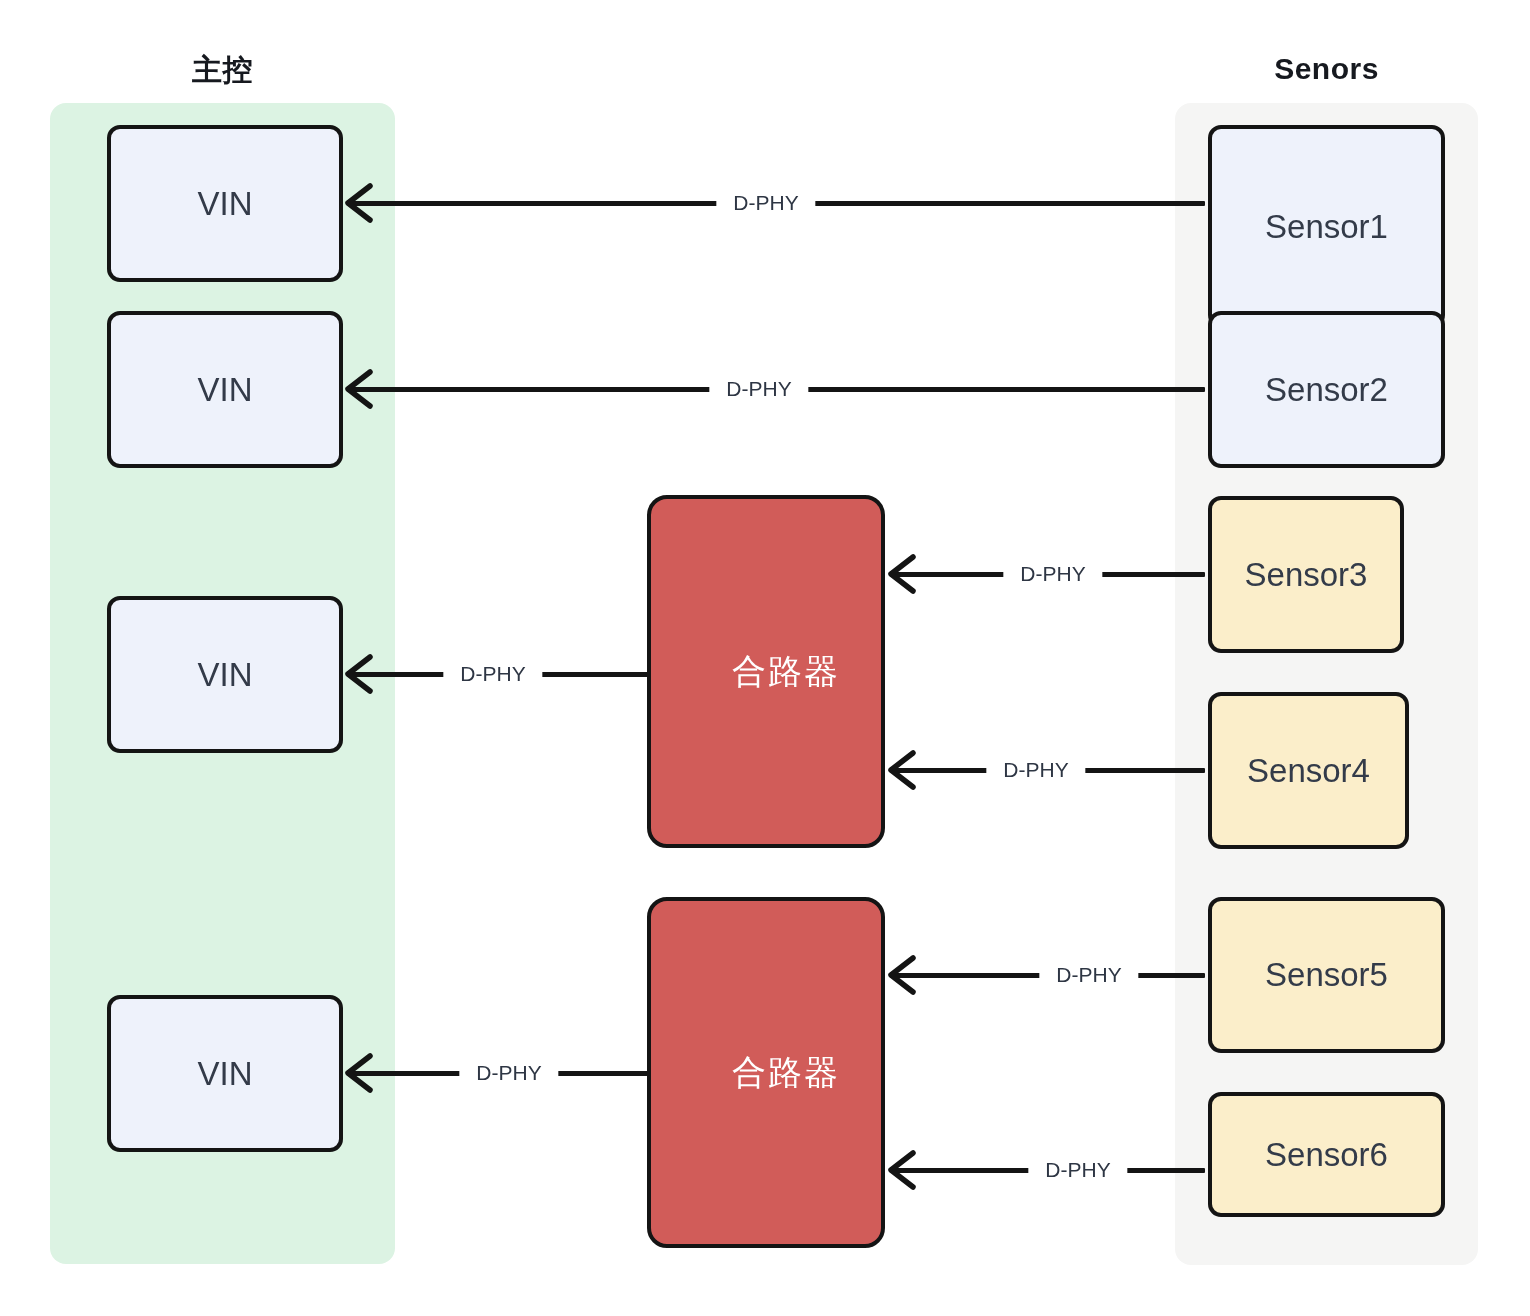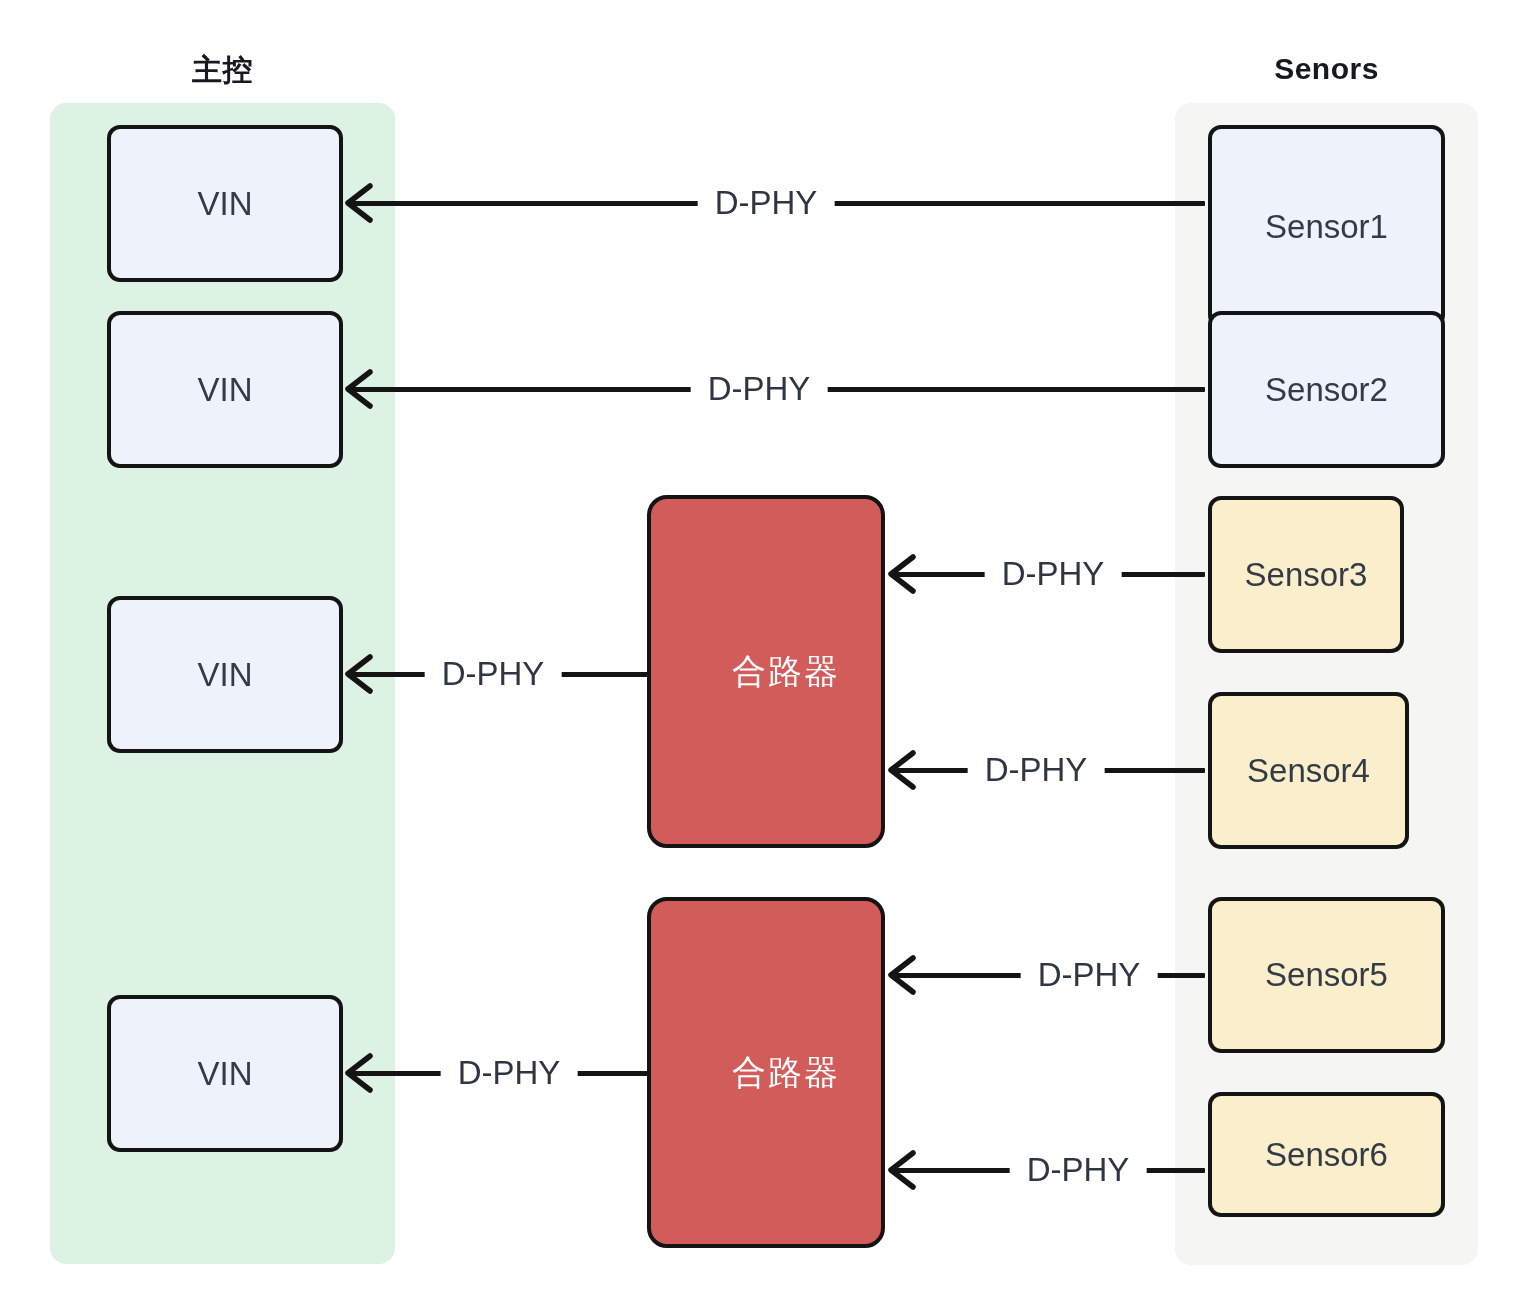--- a/index.html
+++ b/index.html
@@ -29,21 +29,21 @@
   }
   .arrow{position:absolute;height:40px;}
   .arrow .line{
     position:absolute;left:3px;right:0;top:50%;height:5px;margin-top:-2.5px;
     background:var(--ink,#141414);border-radius:1px;
   }
   .arrow .head{position:absolute;left:-4px;top:50%;transform:translateY(-50%);}
   .arrow .lbl{
     position:absolute;top:50%;transform:translate(-50%,-50%);
     background:var(--page-bg,#fff);padding:2px 17px;white-space:nowrap;
-    font-size:33px;color:var(--label-text,#2e3644);
+    font-size:21px;color:var(--label-text,#2e3644);
   }
 </style>
 </head>
 <body>
 
 <div class="canvas">
 
   <div class="panel master"></div>
   <div class="panel sensors"></div>
 

